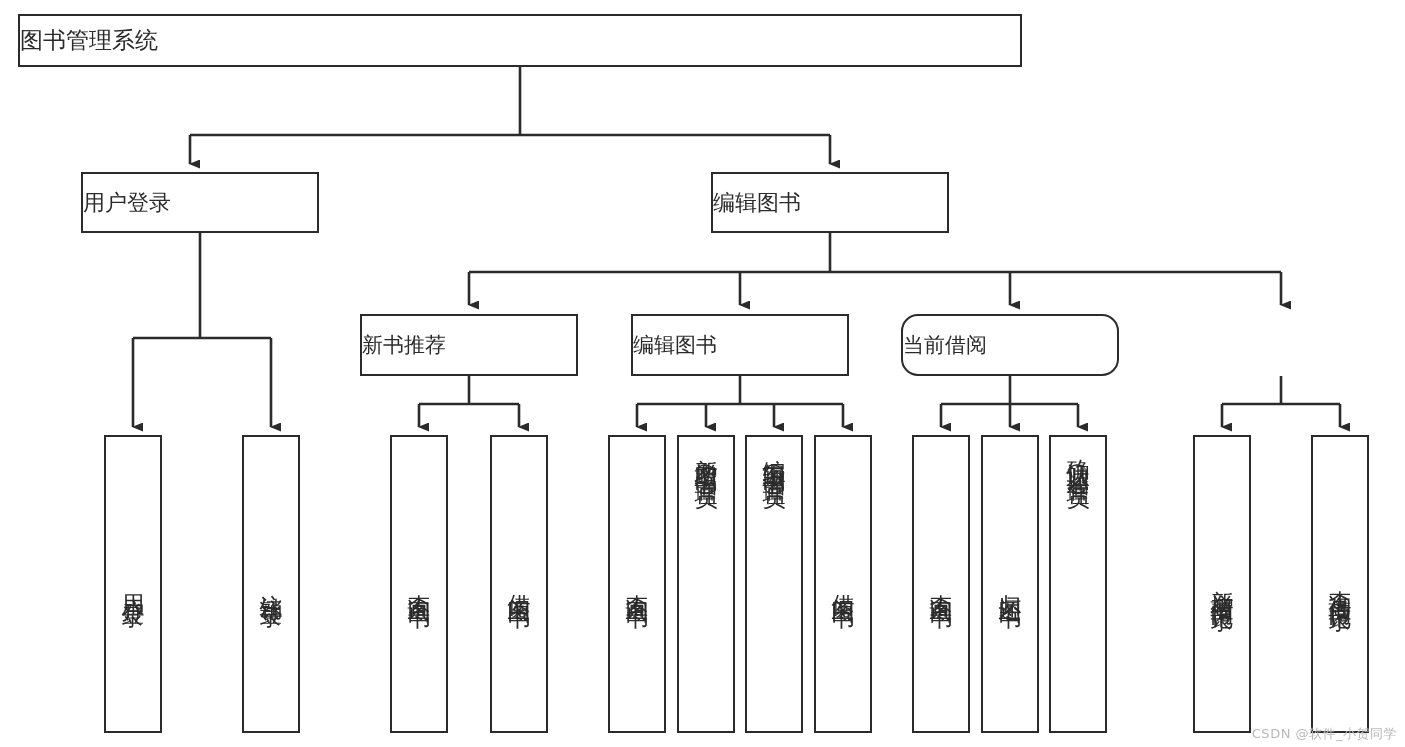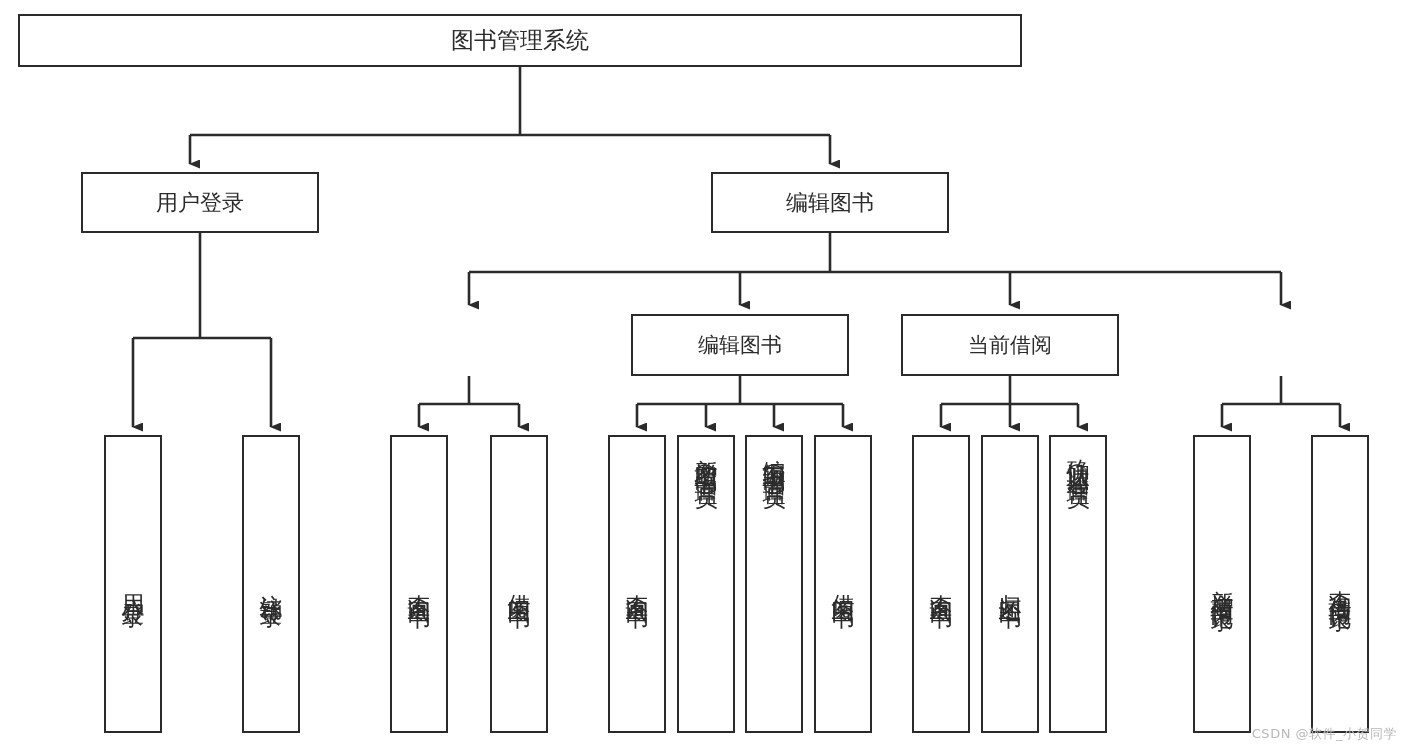--- a/index.html
+++ b/index.html
@@ -25,21 +25,21 @@
     height: 747px;
     pointer-events: none;
   }
   .node {
     position: absolute;
     box-sizing: border-box;
     border: 2.5px solid #2b2b2b;
     background: #ffffff;
     display: flex;
     align-items: center;
-    justify-content: center;
+    justify-content: flex-start;
     color: #2b2b2b;
   }
   .node.root {
     font-size: 23px;
   }
   .node.lvl1 {
     font-size: 22px;
   }
   .node.lvl2 {
     font-size: 21px;
@@ -135,26 +135,29 @@
   </div>
 
   <div class="node lvl1" style="left:81px; top:172px; width:238px; height:61px;">
     <span>用户登录</span>
   </div>
 
   <div class="node lvl1" style="left:711px; top:172px; width:238px; height:61px;">
     <span>编辑图书</span>
   </div>
 
+  <div class="node lvl2" style="left:360px; top:314px; width:218px; height:62px;">
+    <span>新书推荐</span>
+  </div>
 
   <div class="node lvl2" style="left:631px; top:314px; width:218px; height:62px;">
     <span>编辑图书</span>
   </div>
 
-  <div class="node lvl2" style="left:901px; top:314px; width:218px; height:62px;">
+  <div class="node lvl2" style="left:901px; top:314px; width:218px; height:62px;border-radius:17px;">
     <span>当前借阅</span>
   </div>
 
 
   <div class="node leaf centered" style="left:104px; top:435px; width:58px; height:298px;">
     <span class="vtext">用户登录</span>
   </div>
 
   <div class="node leaf centered" style="left:242px; top:435px; width:58px; height:298px;">
     <span class="vtext">注销登录</span>

